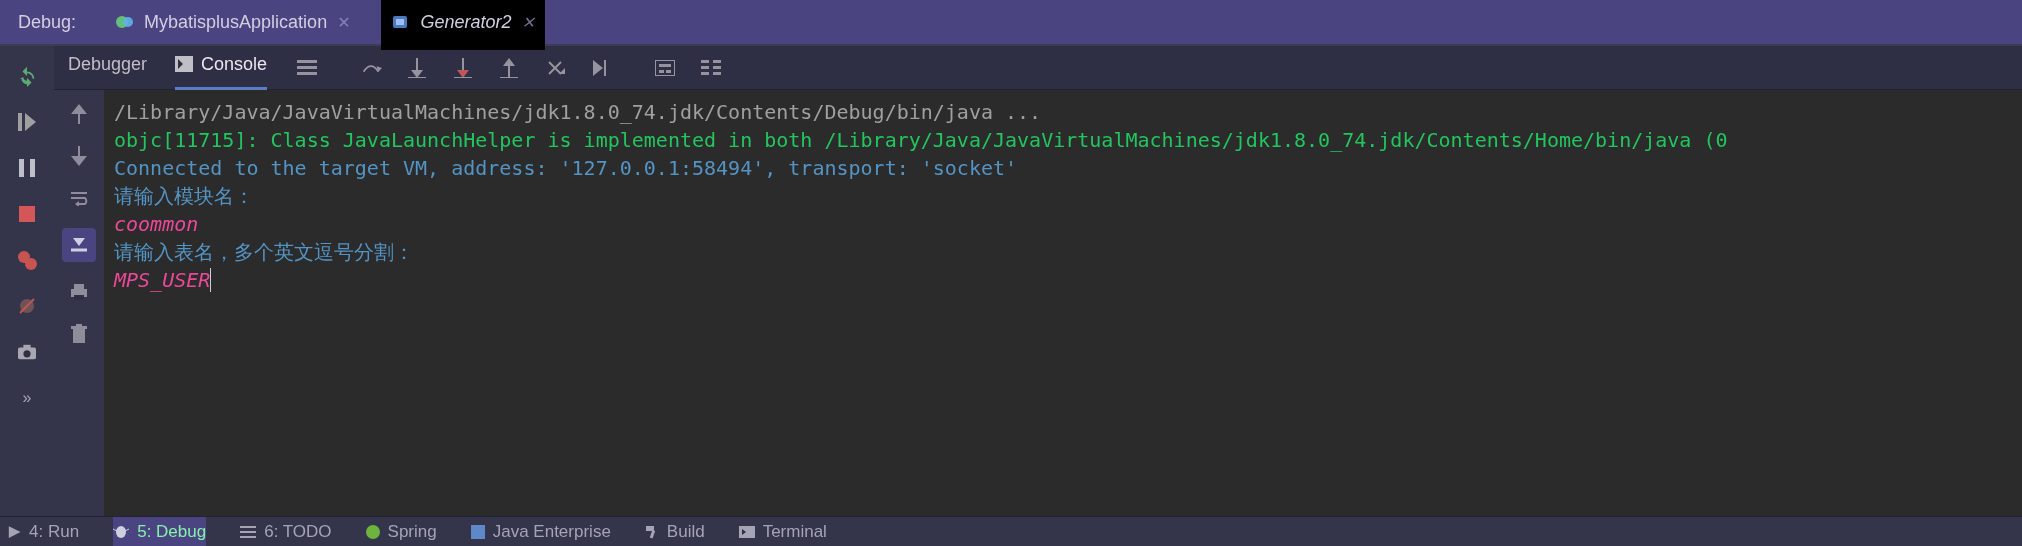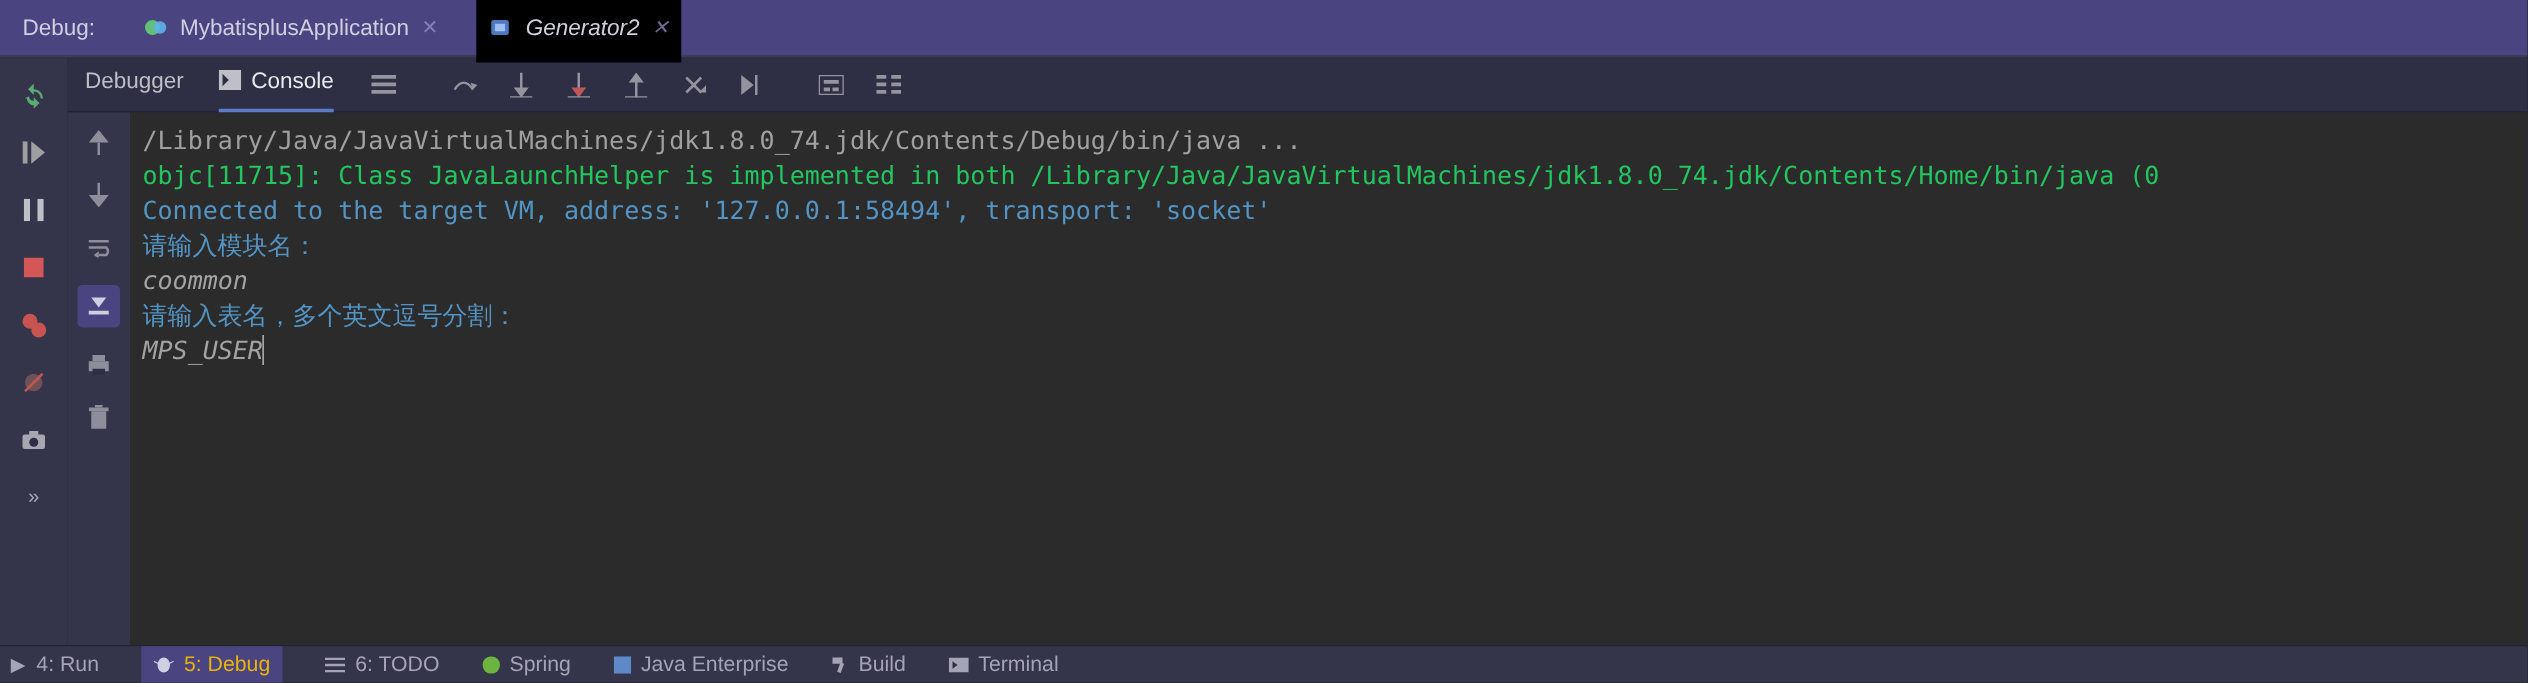--- a/index.html
+++ b/index.html
@@ -124,42 +124,42 @@
   font-family: "Menlo", "Consolas", monospace;
   font-size: 20px;
   line-height: 28px;
   color: #bbbbbb;
   white-space: pre;
   overflow: hidden;
 }
 .console .c-gray { color: #a0a0a0; }
 .console .c-red  { color: #22c55e; }
 .console .c-blue { color: #5394c4; }
-.console .c-input { color: #a3a3a3; font-style: italic; }
+.console .c-input { color: #ec4899; font-style: italic; }
 .console .cursor { border-right: 1px solid #cfcfcf; }
 .bottom-bar {
   height: 30px;
   background: #34344a;
   display: flex;
   align-items: center;
   gap: 34px;
   padding-left: 8px;
   color: #a4a4b6;
   font-size: 17px;
   border-top: 1px solid #222232;
 }
 .bottom-item {
   display: flex;
   align-items: center;
   gap: 8px;
 }
 .bottom-item.active {
   background: #4a4581;
-  color: #eab308;
-  padding: 0 10px;
+  color: #86efac;
+  padding: 0 0;
   height: 30px;
 }
 .tri { display:inline-block; transform: scale(0.9); }
 svg { display: block; }
 </style>
 </head>
 <body>
 
 <div class="debug-header">
   <span class="debug-label">Debug:</span>

